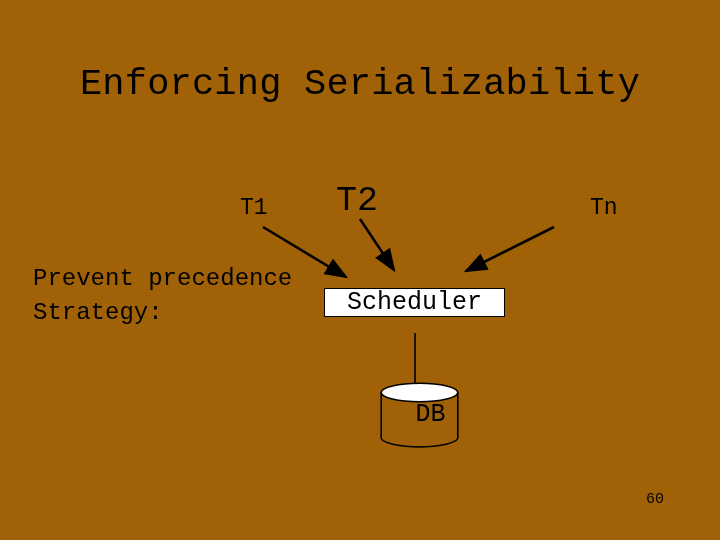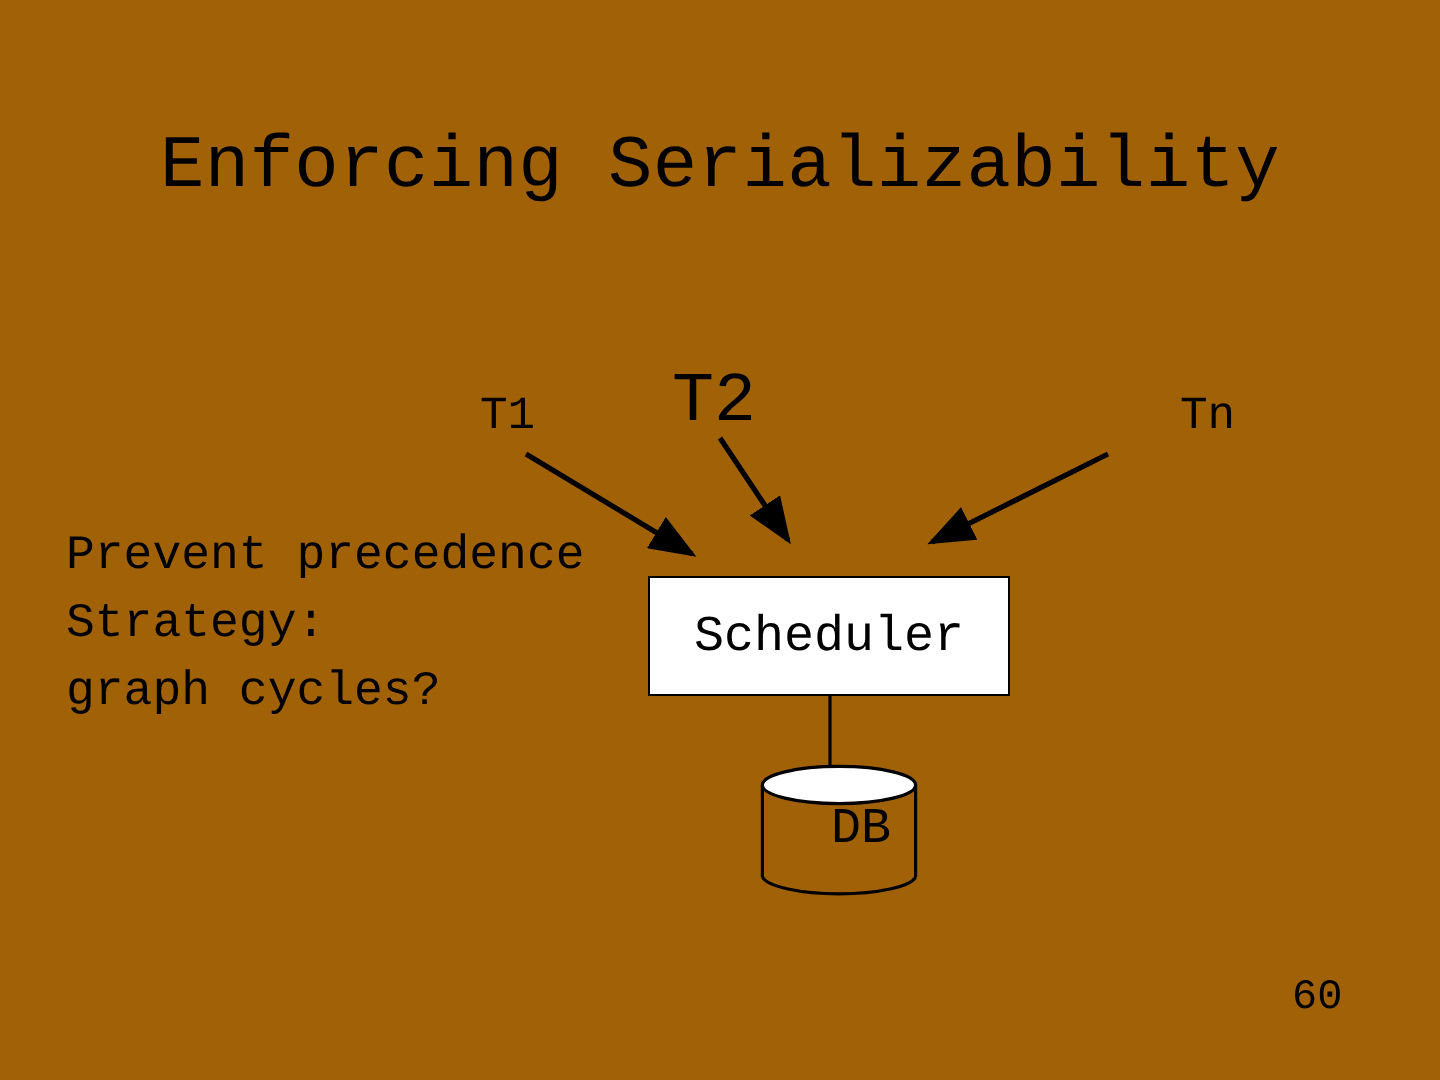--- a/index.html
+++ b/index.html
@@ -58,21 +58,21 @@
     line-height: 34px;
     white-space: nowrap;
   }
   #strategy-block div { display: block; }
 
   #scheduler-box {
     position: absolute;
     left: 324px;
     top: 288px;
     width: 181px;
-    height: 60px;
+    height: 29px;
     border: 1.5px solid #000000;
     box-sizing: border-box;
     background: #ffffff;
     display: flex;
     align-items: center;
     justify-content: center;
   }
   #scheduler-label {
     font-size: 25px;
     line-height: 25px;
@@ -104,42 +104,41 @@
     height: 540px;
     pointer-events: none;
   }
 
   #page-number {
     position: absolute;
     left: 646px;
     top: 492px;
     width: 40px;
     text-align: left;
-    font-size: 21px;
+    font-size: 15px;
     line-height: 15px;
   }
 </style>
 </head>
 <body>
 
 <div id="slide">
 
   <div id="slide-title">Enforcing Serializability</div>
 
   <div class="t-label" id="label-t1">T1</div>
 
   <div class="t-label" id="label-t2">T2</div>
 
   <div class="t-label" id="label-tn">Tn</div>
 
 
   <div id="strategy-block">
     <div>Prevent precedence</div>
     <div>Strategy:</div>
-    <div>graph cycles?</div>
   </div>
 
   <svg id="arrows-layer" width="720" height="540" viewBox="0 0 720 540">
     <defs>
       <marker id="arrowhead" markerWidth="9" markerHeight="7" refX="8" refY="3.5" orient="auto" markerUnits="strokeWidth">
         <polygon points="0 0, 9 3.5, 0 7" fill="#000000"></polygon>
       </marker>
     </defs>
 
     <line x1="263" y1="227" x2="346" y2="277" stroke="#000000" stroke-width="2.6" marker-end="url(#arrowhead)"></line>

